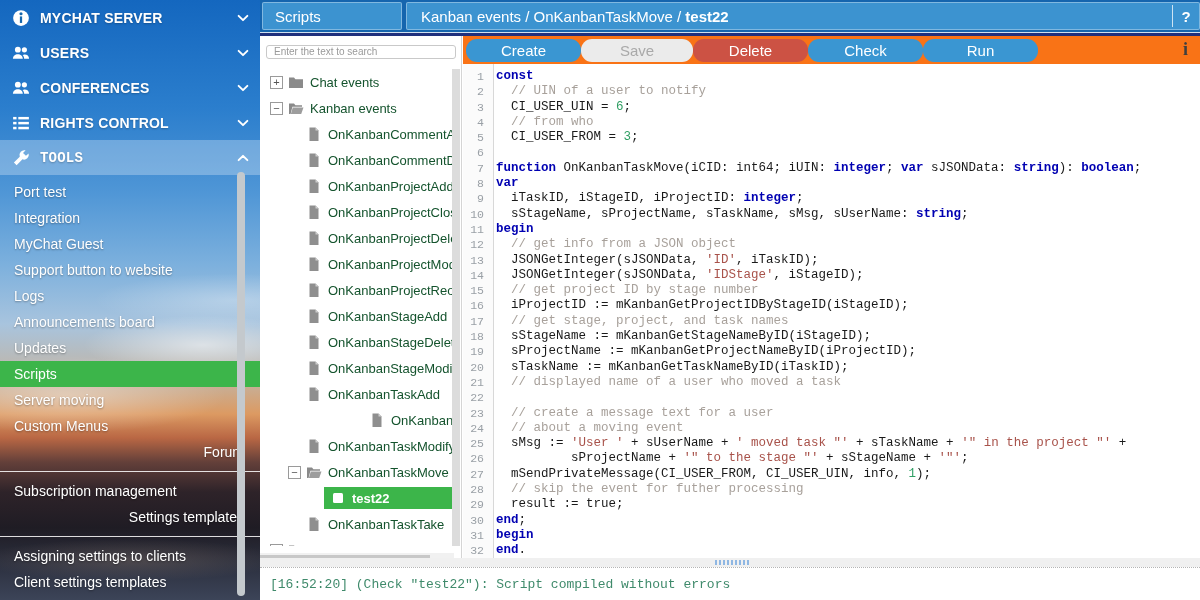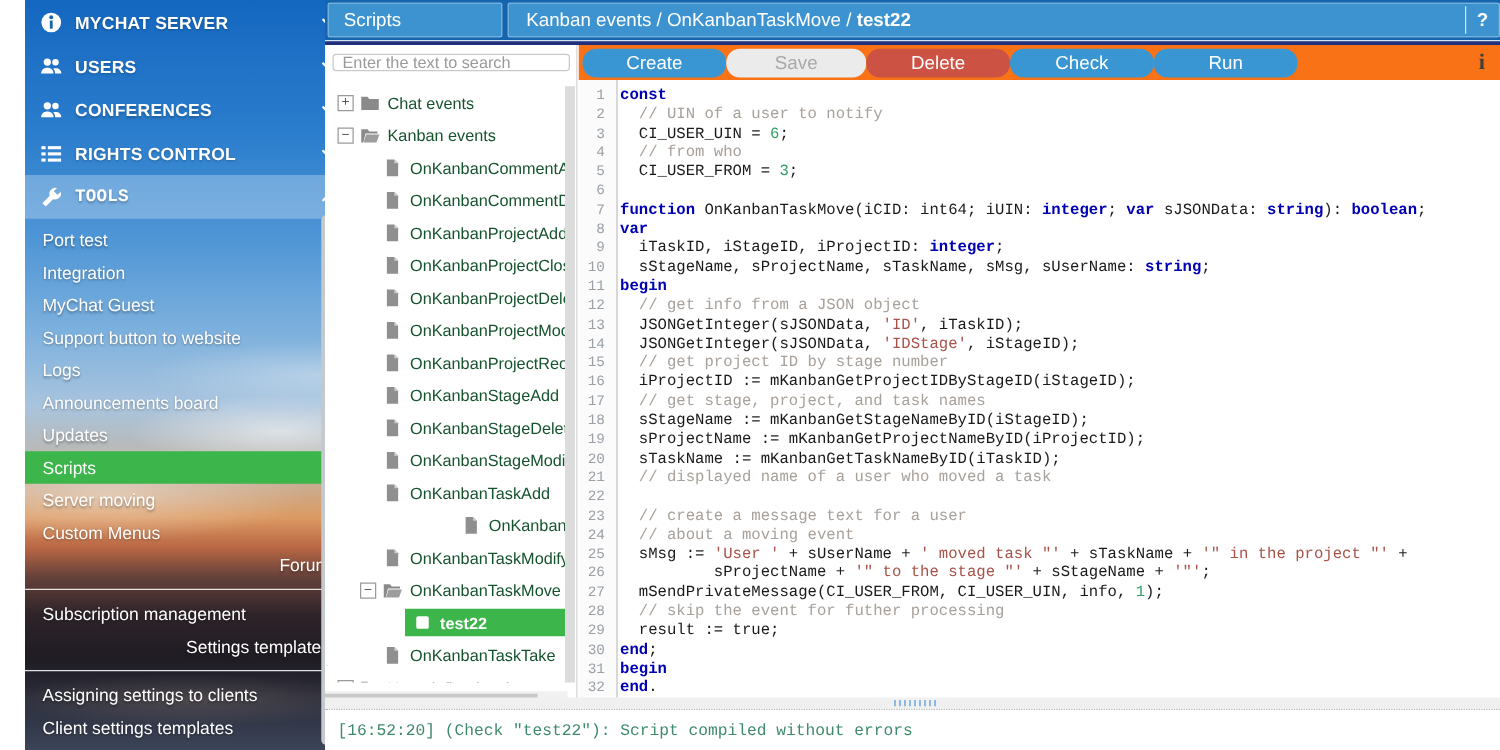--- a/index.html
+++ b/index.html
@@ -8,21 +8,20 @@
 
   
   .sidebar{
     position:absolute; left:0; top:0; width:260px; height:600px; overflow:hidden;
     background:
       radial-gradient(ellipse 170px 42px at 78% 345px, rgba(255,255,255,.55), rgba(255,255,255,0) 70%),
       radial-gradient(ellipse 230px 55px at 25% 395px, rgba(255,255,255,.40), rgba(255,255,255,0) 70%),
       radial-gradient(ellipse 200px 38px at 90% 300px, rgba(255,255,255,.30), rgba(255,255,255,0) 70%),
       radial-gradient(ellipse 220px 30px at 50% 560px, rgba(235,190,150,.18), rgba(0,0,0,0) 70%),
       linear-gradient(180deg,#1467bf 0%,#2b7ecd 18%,#4f96d6 32%,#7cb0dd 44%,#a8c4de 54%,#c2b4a4 63%,#dc9a62 69%,#b96744 73%,#64403a 77%,#2e2329 82%,#1f1c24 88%,#2c303f 94%,#3c4458 100%);
-    margin-left: 20px;
   }
   .side-top-item{ display:flex; align-items:center; height:35px; padding:0 10px 0 12px; color:#fff; cursor:pointer; }
   .side-top-item.active{ background:rgba(255,255,255,.28);font-family:Liberation Mono, monospace; }
   .side-top-item .mi{ width:18px; height:18px; margin-right:10px; flex:0 0 18px; }
   .side-top-item .mi svg{ width:18px; height:18px; display:block; }
   .side-top-item .lbl{ flex:1; font-size:14px; font-weight:bold; letter-spacing:.2px; text-shadow:0 1px 2px rgba(0,0,0,.25); }
   .side-top-item .chev{ width:14px; height:14px; }
   .side-top-item .chev svg{ width:14px; height:14px; display:block; }
   .side-sub{ padding-top:4px; }
   .side-sub-item{ height:26px; display:flex; align-items:center; padding:0 16px 0 14px; color:#fff; font-size:14px; cursor:pointer; text-shadow:0 1px 2px rgba(0,0,0,.35); }
@@ -37,21 +36,21 @@
   .topbar .tab{ width:140px; padding-left:12px; }
   .topbar .crumbbox{ flex:1; padding-left:14px; }
   .topbar .crumbbox .crumb{ flex:1; }
   .topbar .helpsep{ width:1px; align-self:stretch; background:rgba(255,255,255,.75); margin:2px 0; }
   .topbar .help{ width:26px; display:flex; align-items:center; justify-content:center; font-weight:bold; font-size:15px; cursor:pointer; }
   .navline{ position:absolute; left:260px; top:32px; width:940px; height:4px; background:#20307d; border-top:1px solid #cfe0ef; }
 
   
   .treepanel{ position:absolute; left:260px; top:36px; width:202px; height:531px; background:#fff; border-right:1px solid #d5d5d5; }
   .searchwrap{ padding:5px 6px 4px 6px; }
-  .searchwrap input{ width:190px; height:14px; border:1px solid #c9c9c9; border-radius:3px; font-family:"Liberation Sans",sans-serif; font-size:13px; color:#555; padding:0 7px; outline:none; }
+  .searchwrap input{ width:190px; height:14px; border:1px solid #c9c9c9; border-radius:3px; font-family:"Liberation Sans",sans-serif; font-size:10px; color:#555; padding:0 7px; outline:none; }
   .searchwrap input::placeholder{ color:#9a9a9a; }
   .tree{ position:absolute; left:0; top:33px; width:194px; height:477px; overflow:hidden; }
   .tree-row{ height:26px; display:flex; align-items:center; white-space:nowrap; cursor:pointer; }
   .tree-row .exp{ width:13px; height:13px; border:1px solid #9a9a9a; background:#fff; color:#555; font-size:11px; line-height:11px; text-align:center; flex:0 0 13px; margin-right:5px; }
   .tree-row .exp-sp{ width:18px; flex:0 0 18px; }
   .tree-row .ticon{ width:16px; height:16px; flex:0 0 16px; margin-right:6px; }
   .tree-row .ticon svg{ width:16px; height:16px; display:block; }
   .tree-row .tlabel{ font-size:13px; color:#14532d; overflow:hidden; }
   .tree-row.selected .sel-wrap{ background:#3cb54a; display:flex; align-items:center; flex:1; height:22px; padding:0 6px; }
   .tree-row.selected .tlabel{ color:#fff; font-weight:bold; }

